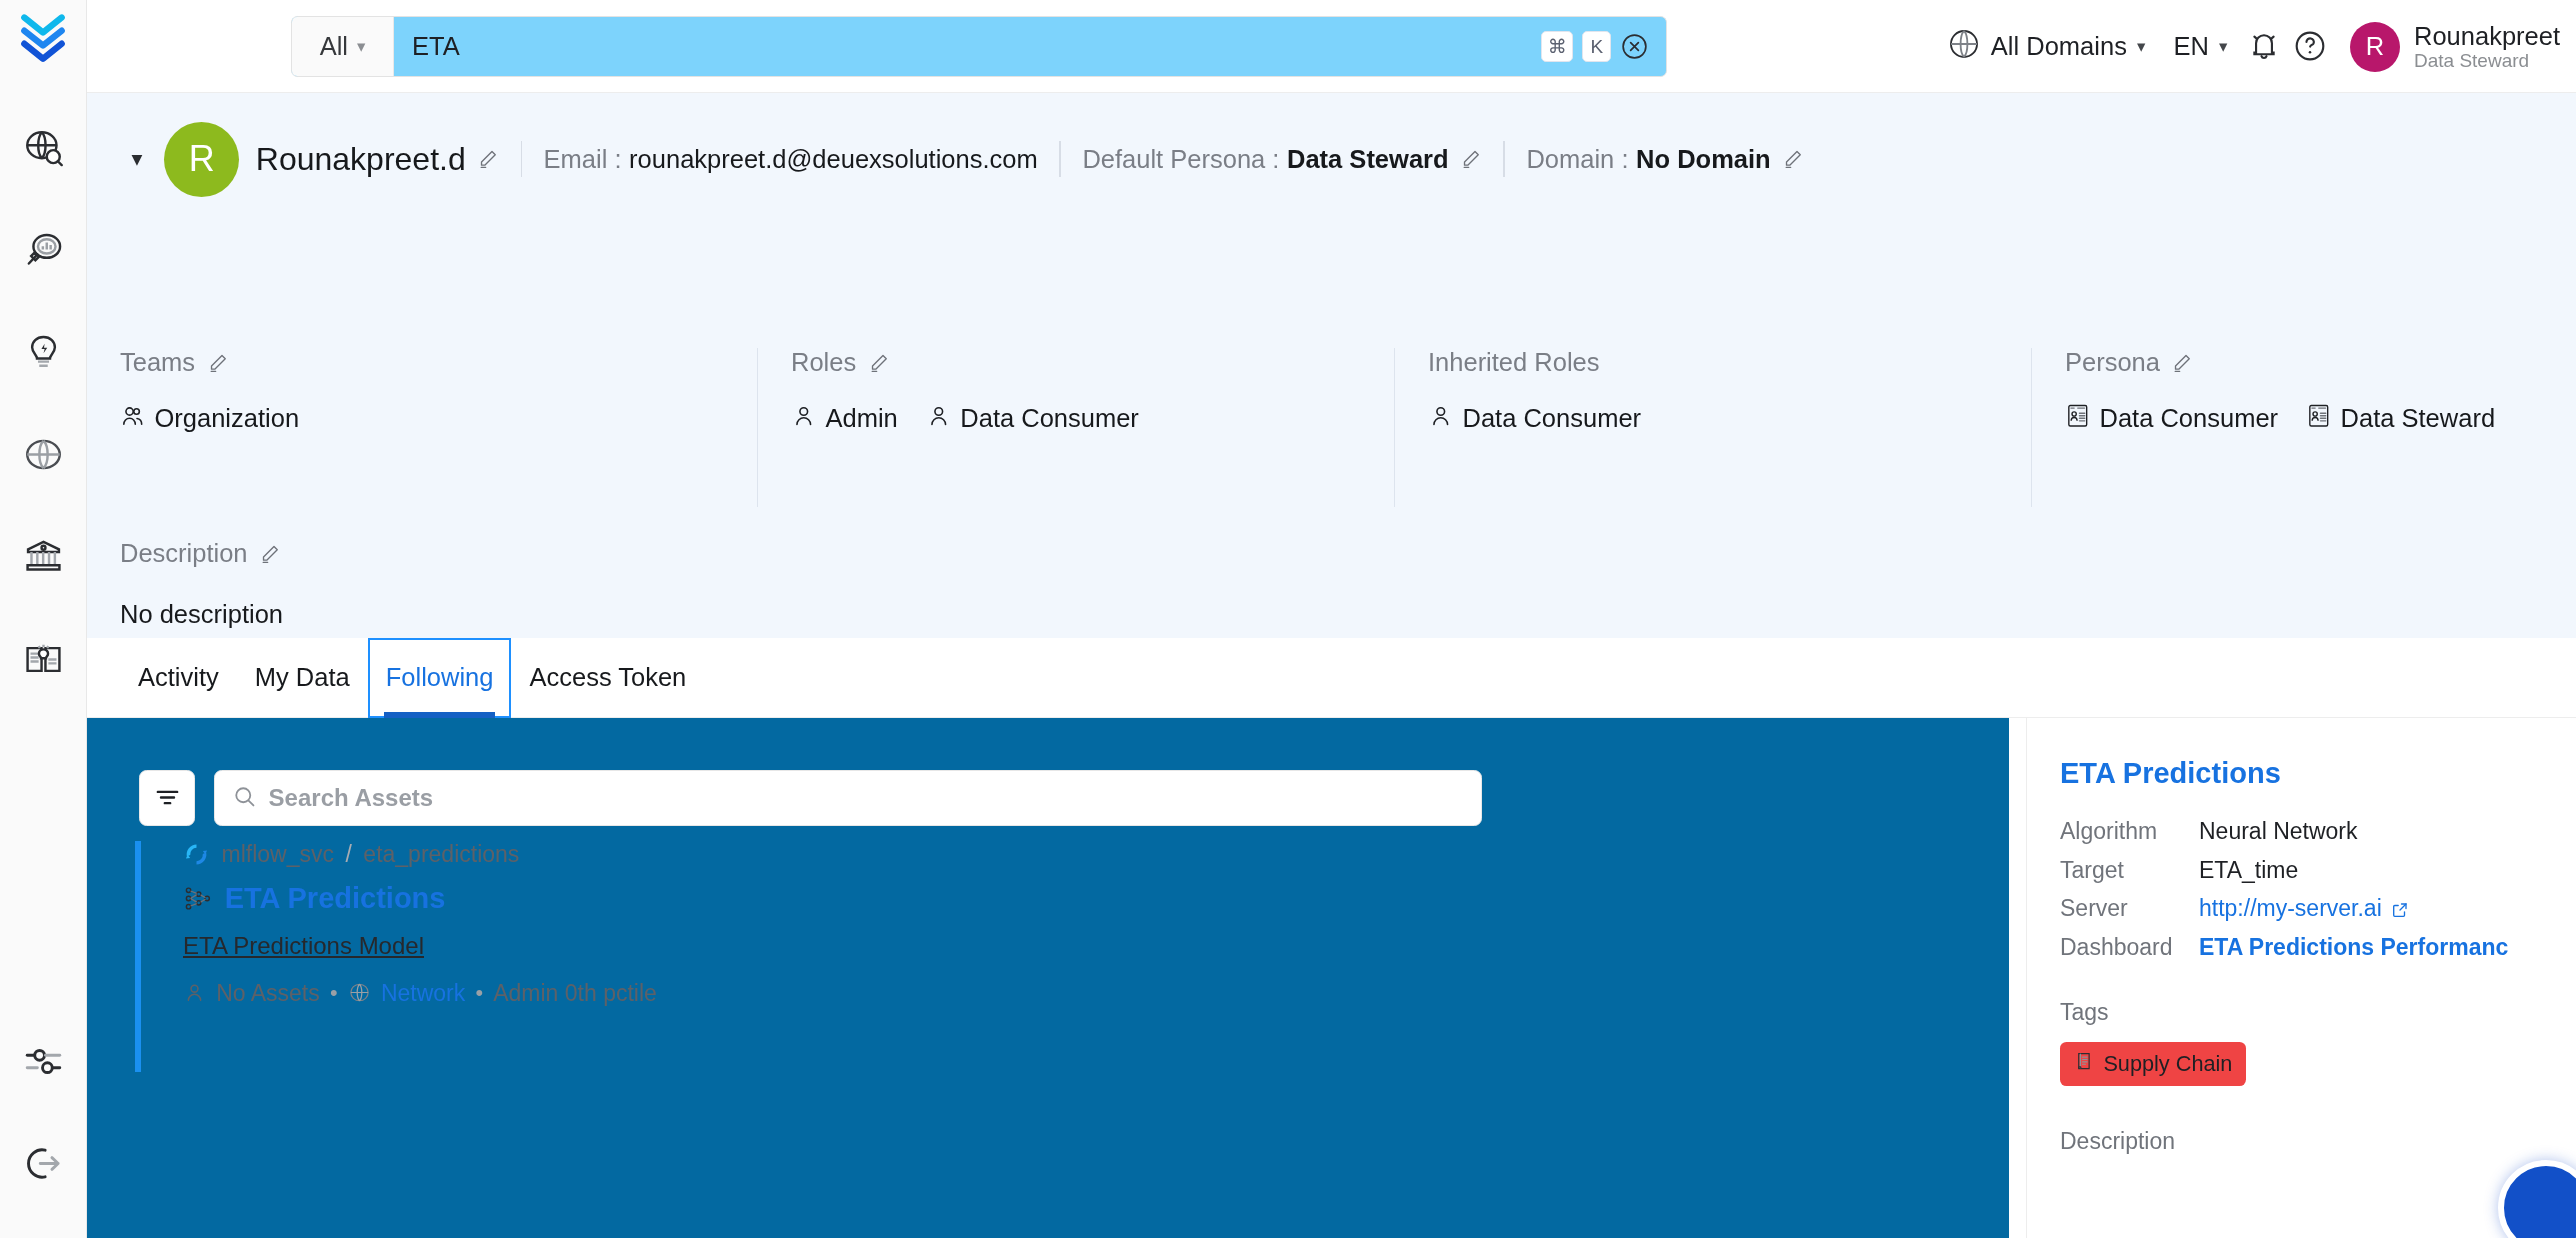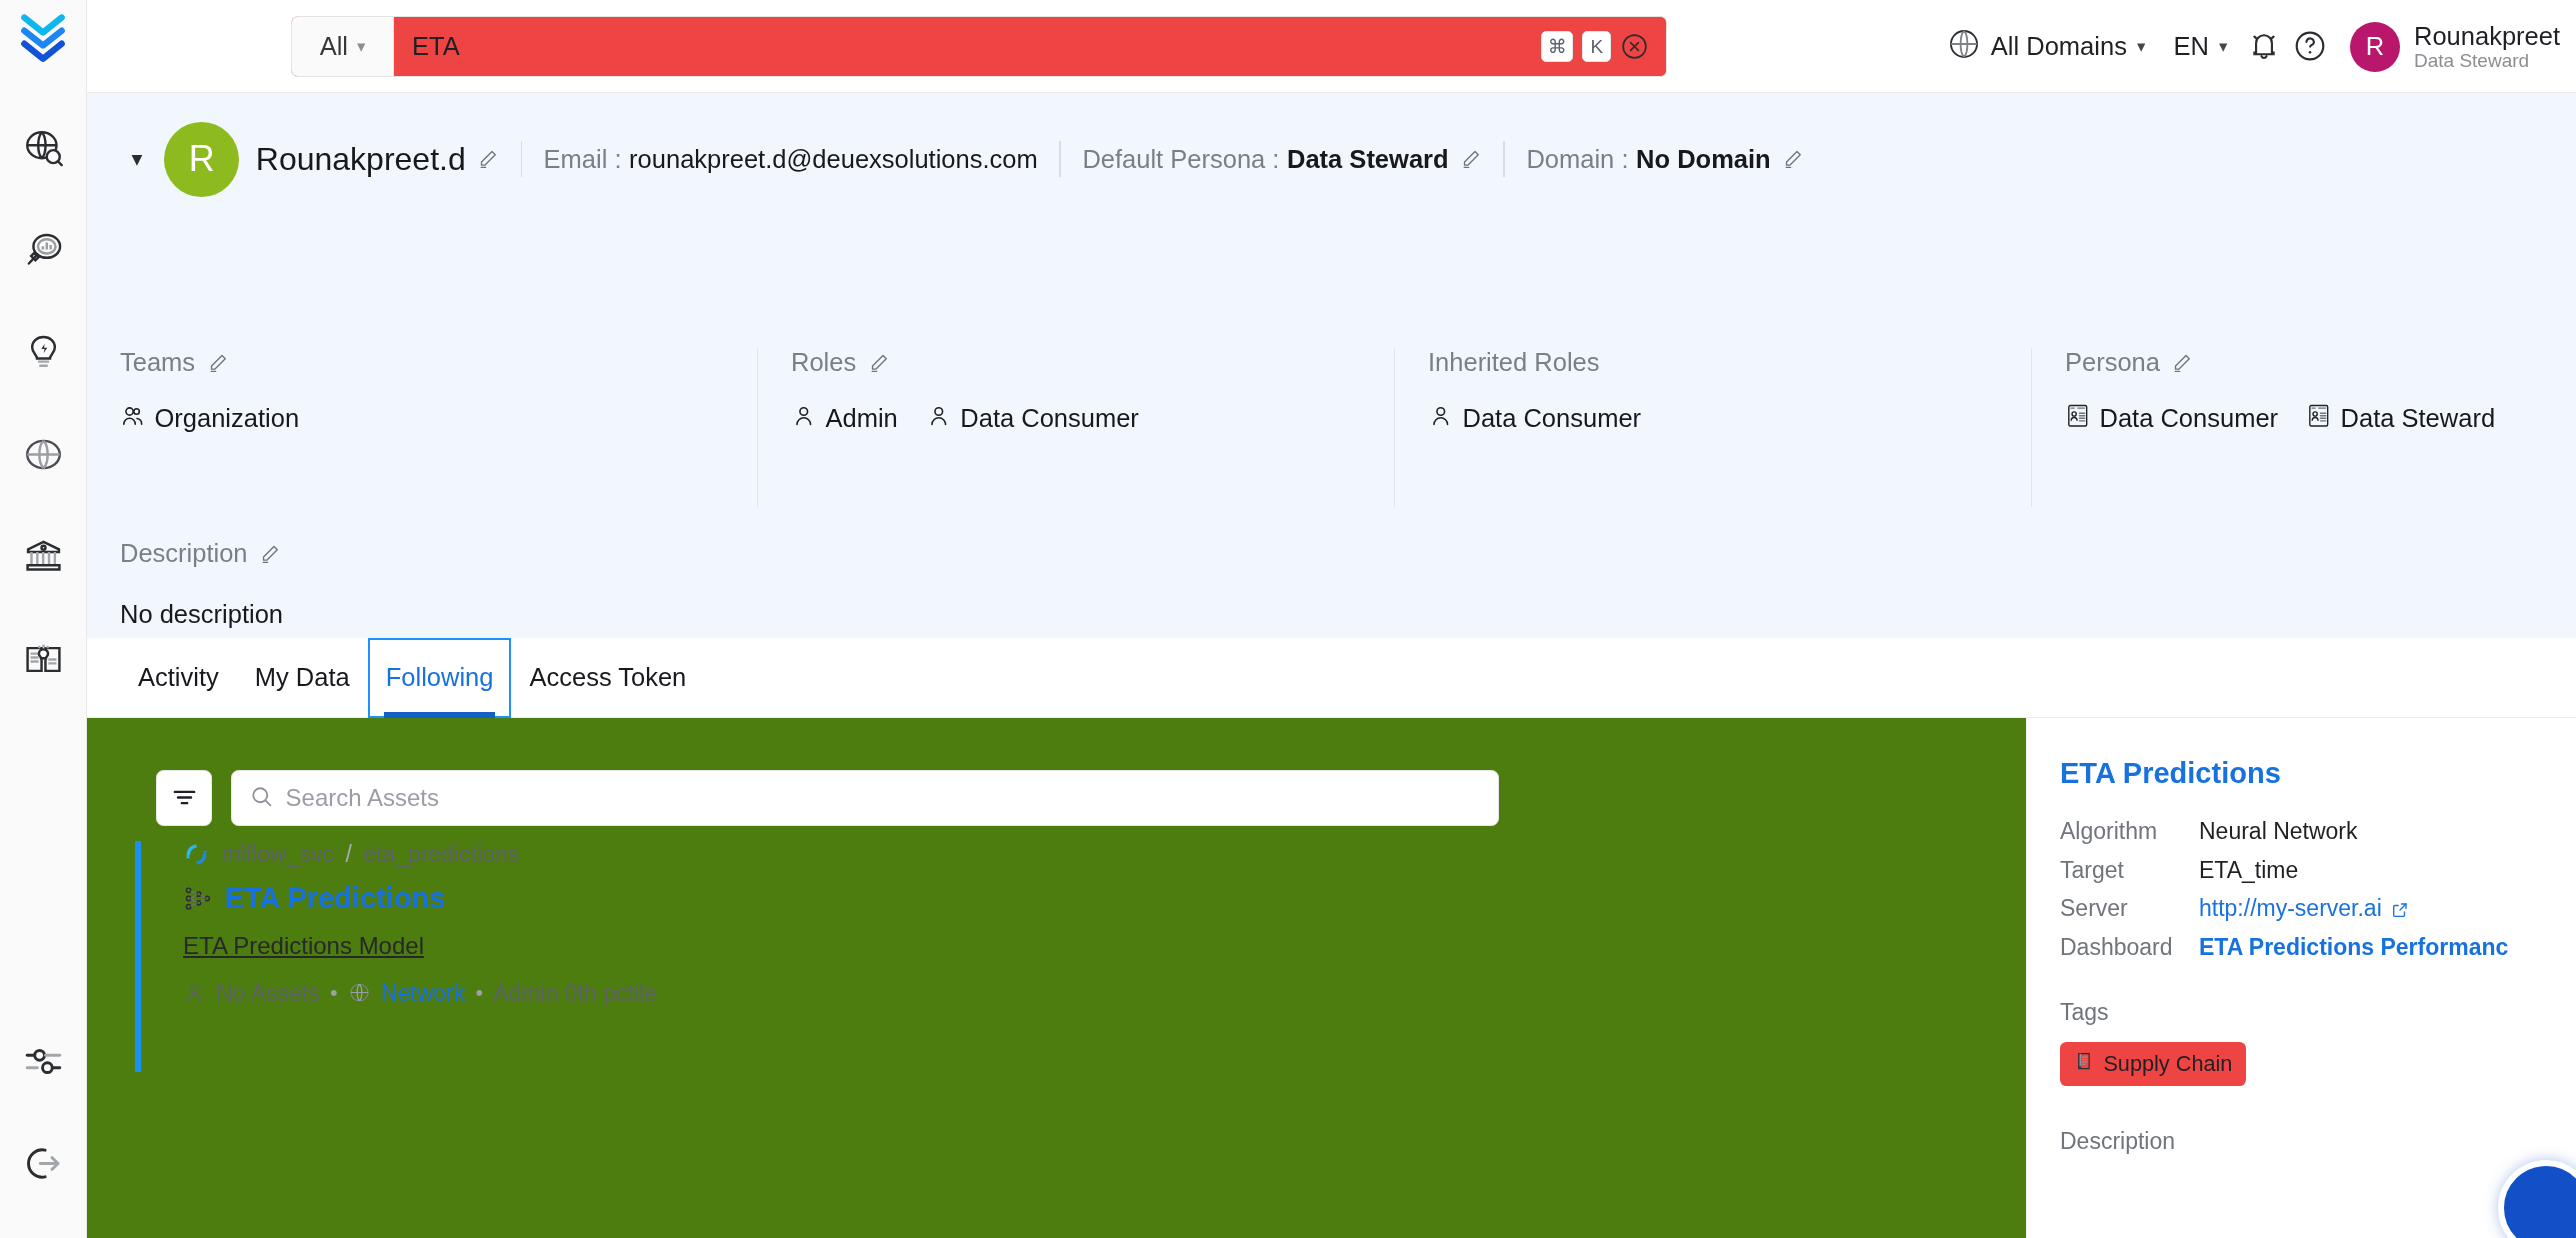--- a/index.html
+++ b/index.html
@@ -37,21 +37,21 @@
     background: #ffffff;
     border-bottom: 1.3px solid #ededed;
     display: flex; align-items: center;
     z-index: 20;
   }
   #search-wrap {
     position: absolute; left: 204px; top: 16px;
     width: 1376px; height: 61px;
     display: flex; align-items: stretch;
     border: 1.3px solid #e3e3e3; border-radius: 6.4px;
-    background: #ef4444;
+    background: #7dd3fc;
   }
   #search-scope {
     width: 102px; background: #fafafa;
     border-right: 1.3px solid #e8e8e8;
     border-radius: 5.1px 0 0 5.1px;
     display: flex; align-items: center; justify-content: center; gap: 9px;
     font-size: 25.5px; color: #36383b; cursor: pointer;
   }
   #search-scope .chev { font-size: 16.6px; color: #8b8e92; }
   #search-input-area {
@@ -152,22 +152,22 @@
     padding: 0 18px; height: 80px; display: flex; align-items: center; position: relative;
   }
   .tab.active { color: #1772e0; }
   .tab.active .underline {
     position: absolute; left: 16.6px; right: 16.6px; bottom: 0; height: 5.1px; background: #1560c4;
   }
   .tab.focused { outline: 2.5px solid #1e90ff; outline-offset: -2.5px; }
 
   
   #main-left {
-    position: absolute; left: 87px; top: 718px;
-    width: 1939px; height: 520px; background: #4d7c0f;
+    position: absolute; left: 70px; top: 718px;
+    width: 1939px; height: 520px; background: #0369a1; font-weight: bold;
   }
   #filter-row {
     position: absolute; left: 69px; top: 52px;
     display: flex; align-items: center; gap: 19px;
   }
   #filter-btn {
     width: 56px; height: 56px;
     border: 1.3px solid #e7e7e7; border-radius: 7.6px; background: #fff;
     display: flex; align-items: center; justify-content: center; cursor: pointer;
   }

